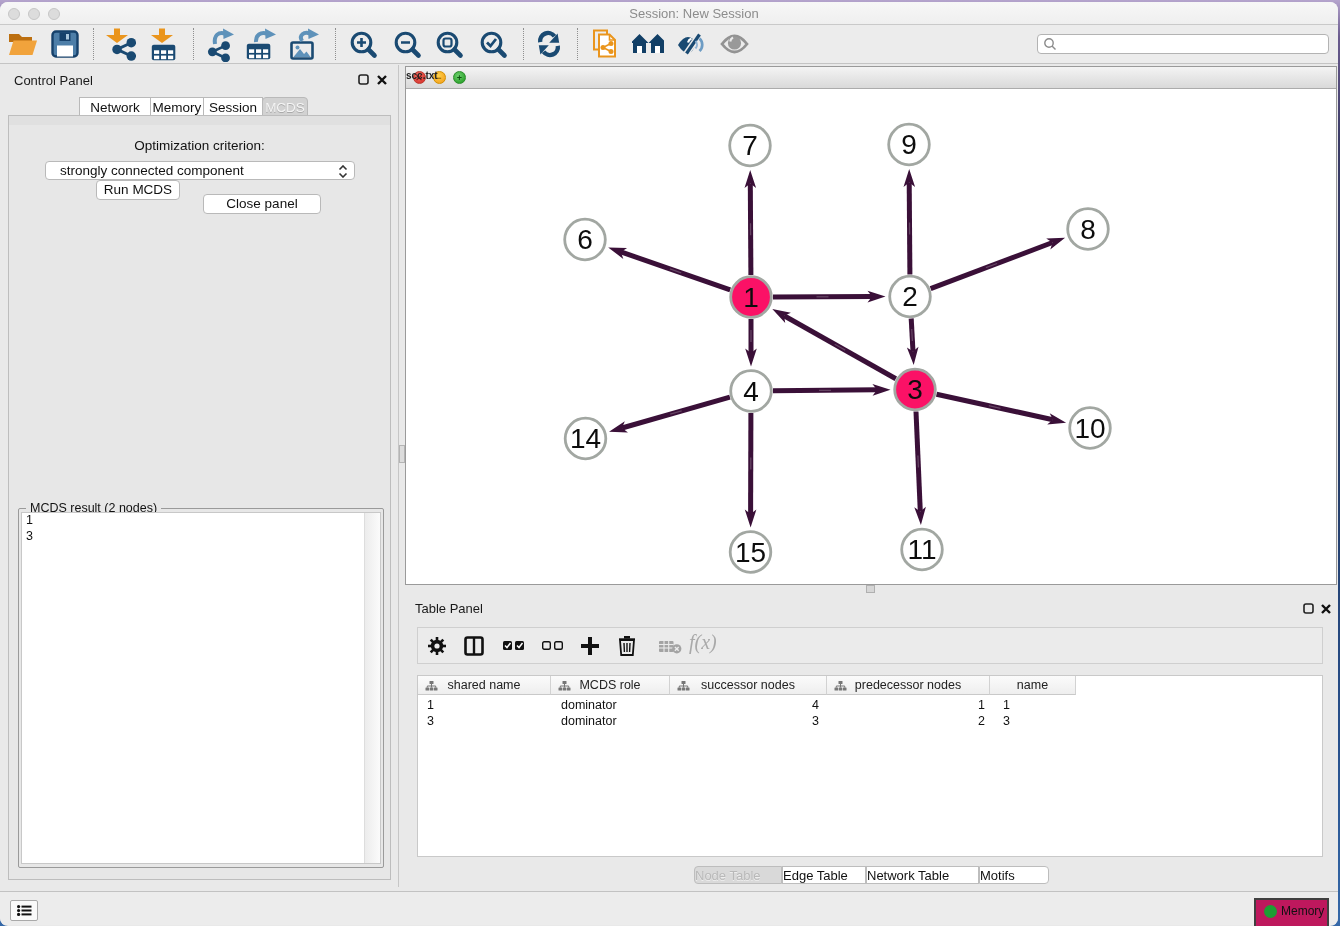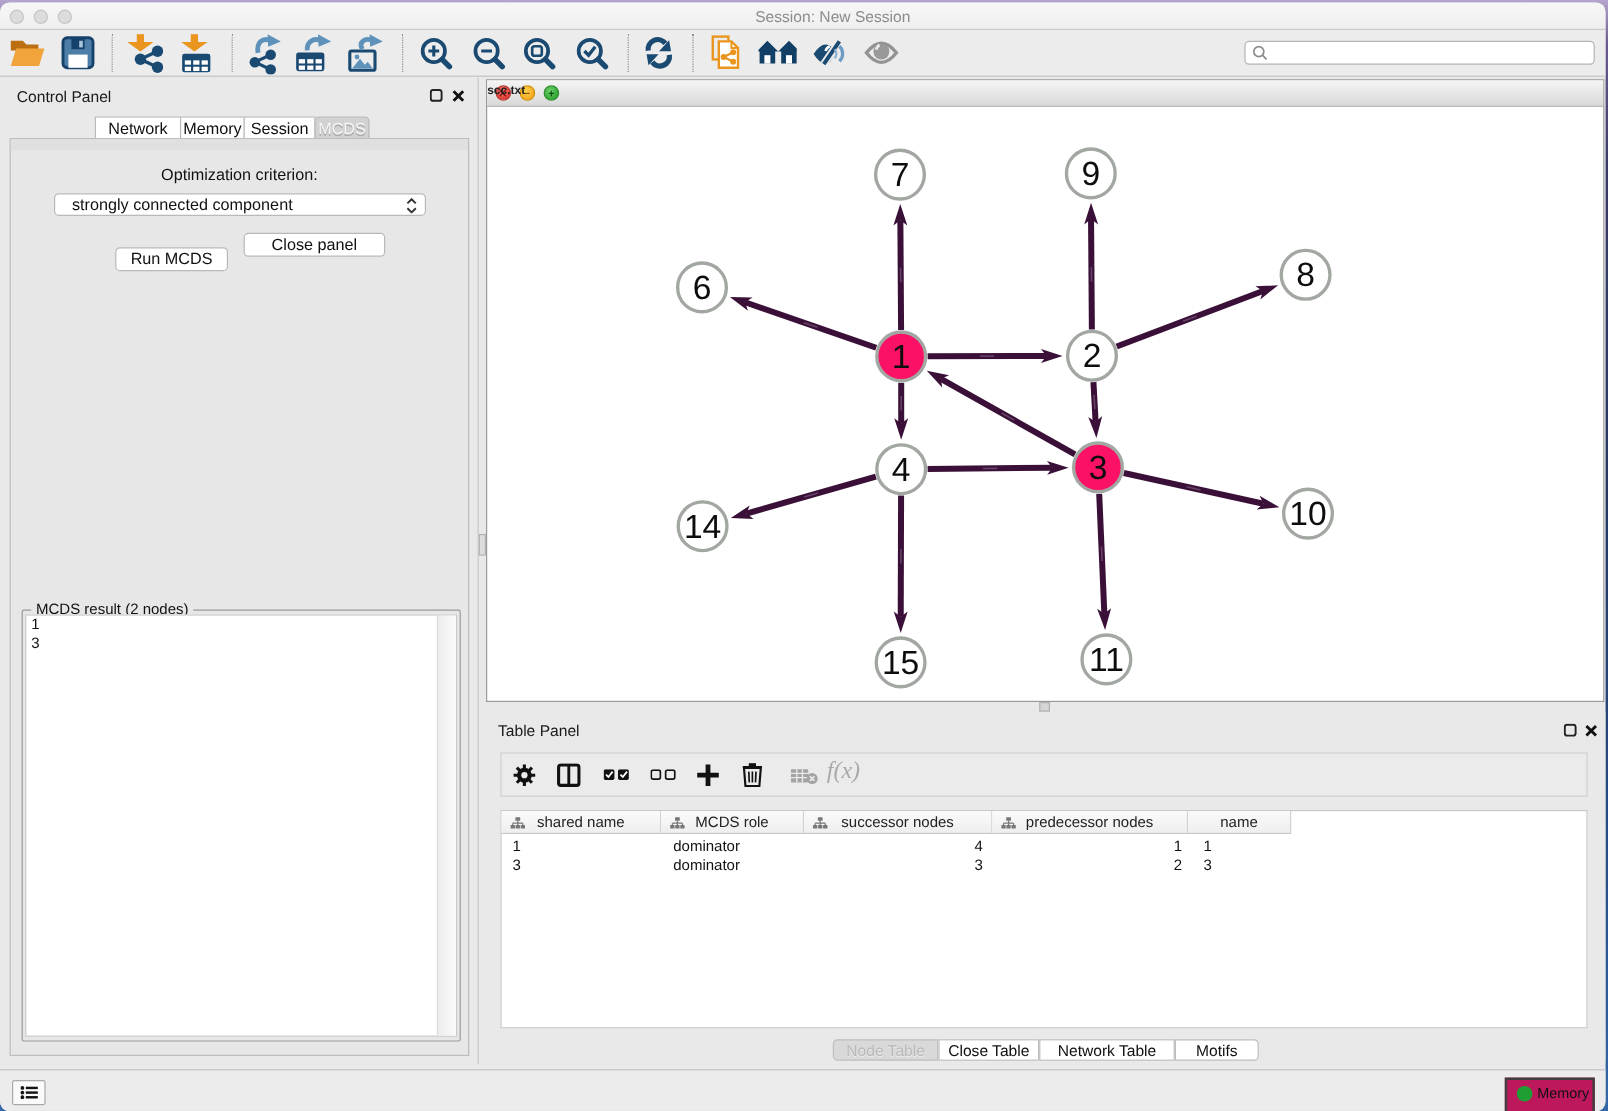--- a/index.html
+++ b/index.html
@@ -36,21 +36,21 @@
  font:bold 9px/12px "Liberation Sans",sans-serif;text-align:center;}
 
 #tpanel{position:absolute;left:405px;top:592px;width:933px;height:291px;background:#e9e9e9;}
 #ttool{position:absolute;left:12px;top:33px;width:906px;height:37px;background:#ebebeb;border:1px solid #cfcfcf;box-sizing:border-box;}
 #tbl{position:absolute;left:12px;top:81px;width:906px;height:182px;background:#fff;border:1px solid #c9c9c9;box-sizing:border-box;}
 .th{position:absolute;top:0;height:19px;background:linear-gradient(180deg,#fbfbfb,#eeeeee);
  border-right:1px solid #d2d2d2;border-bottom:1px solid #c9c9c9;box-sizing:border-box;
  font-size:12.5px;color:#222;text-align:center;line-height:19px;}
 .td{position:absolute;font-size:12.5px;color:#111;line-height:16px;}
 .btab{position:absolute;top:272px;height:18px;line-height:18px;font-size:13px;background:#fff;
- border:1px solid #bdbdbd;box-sizing:border-box;text-align:center;color:#111;}
+ border:1px solid #bdbdbd;box-sizing:border-box;text-align:left;color:#111;}
 
 #status{position:absolute;left:0;top:889px;width:100%;height:33px;background:#ececec;border-top:1px solid #c2c2c2;}
 </style></head>
 <body>
 <div id="win">
   <div id="titlebar">
     <span class="dot" style="left:8px"></span>
       <span class="dot" style="left:28px"></span>
       <span class="dot" style="left:48px"></span>
     <div id="title">Session: New Session</div>
@@ -235,21 +235,21 @@
 <div id="cbody">
  <div style="position:absolute;left:0;top:0;width:100%;height:9px;background:#e0e0e0"></div>
  <div style="position:absolute;left:36px;top:45px;width:310px;height:19px;background:#fff;border:1px solid #b9b9b9;border-radius:4px;box-sizing:border-box">
    <span style="position:absolute;left:14px;top:1px;font-size:13.5px;color:#111">strongly connected component</span>
    <svg style="position:absolute;right:6px;top:3px" width="10" height="13">
             <path d="M1.5 4.5 L5 1 L8.5 4.5" fill="none" stroke="#333" stroke-width="1.6"></path>
             <path d="M1.5 8.5 L5 12 L8.5 8.5" fill="none" stroke="#333" stroke-width="1.6"></path>
           </svg>
  </div>
  <div style="position:absolute;left:0;top:22px;width:100%;text-align:center;font-size:13.5px;color:#111">Optimization criterion:</div>
- <div class="btn" style="left:87px;top:90px;width:94px">Run MCDS</div>
+ <div class="btn" style="left:87px;top:64px;width:84px">Run MCDS</div>
  <div class="btn" style="left:194px;top:78px;width:118px">Close panel</div>
  <div style="position:absolute;left:9px;top:392px;width:366px;height:360px;border:1px solid #9a9a9a;border-radius:2px;box-sizing:border-box"></div>
 <div style="position:absolute;left:17px;top:385px;padding:0 4px;background:#e7e7e7;font-size:12.5px;color:#111">MCDS result (2 nodes)</div>
 <div style="position:absolute;left:12px;top:396px;width:360px;height:352px;background:#fff;border:1px solid #c8c8c8;box-sizing:border-box">
   <div style="position:absolute;left:4px;top:0px;font-size:12.5px;color:#111;line-height:15.5px">1<br>3</div>
   <div style="position:absolute;right:0px;top:0px;width:15px;bottom:0px;background:linear-gradient(90deg,#ececec,#fbfbfb);border-left:1px solid #ddd"></div>
 </div>
 </div>
 </div>
   <div style="position:absolute;left:398.5px;top:443px;width:4px;height:16px;background:#dcdcdc;border:1px solid #b4b4b4"></div>
@@ -461,21 +461,21 @@
 <div class="td" style="left:252px;top:21px;width:149px;text-align:right">4</div>
 <div class="td" style="left:409px;top:21px;width:158px;text-align:right">1</div>
 <div class="td" style="left:585px;top:21px">1</div>
 <div class="td" style="left:9px;top:37px">3</div>
         <div class="td" style="left:143px;top:37px">dominator</div>
 <div class="td" style="left:252px;top:37px;width:149px;text-align:right">3</div>
 <div class="td" style="left:409px;top:37px;width:158px;text-align:right">2</div>
 <div class="td" style="left:585px;top:37px">3</div>
 </div>
 <div class="btab" style="left:289px;width:88px;background:#d9d9d9;color:#b9b9b9;text-shadow:0 1px 0 #eee;border-radius:4px 0 0 4px">Node Table</div>
-<div class="btab" style="left:377px;width:84px">Close Table</div>
+<div class="btab" style="left:377px;width:84px">Edge Table</div>
 <div class="btab" style="left:461px;width:113px">Network Table</div>
 <div class="btab" style="left:574px;width:70px;border-radius:0 4px 4px 0">Motifs</div>
 </div>
   <div id="status">
 <div style="position:absolute;left:10px;top:8px;width:28px;height:21px;background:#fafafa;border:1px solid #a9a9a9;border-radius:2px;box-sizing:border-box">
 <svg style="position:absolute;left:6px;top:4px" width="15" height="11" viewBox="0 0 15 11">
           <g fill="#111">
             <circle cx="1.6" cy="1.6" r="1.6"></circle>
             <circle cx="1.6" cy="5.5" r="1.6"></circle>
             <circle cx="1.6" cy="9.4" r="1.6"></circle>

